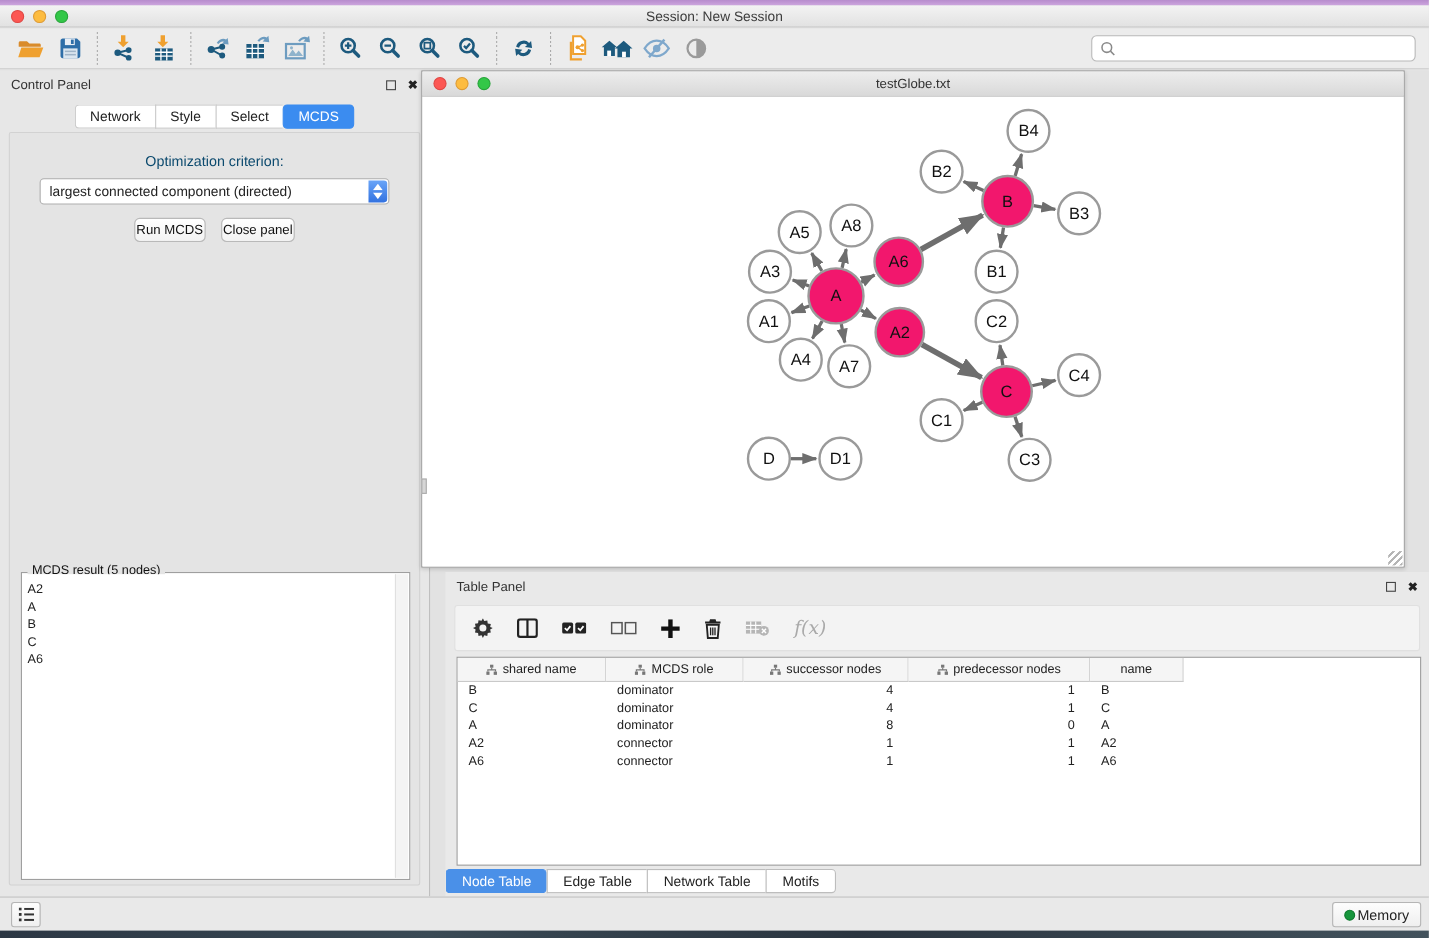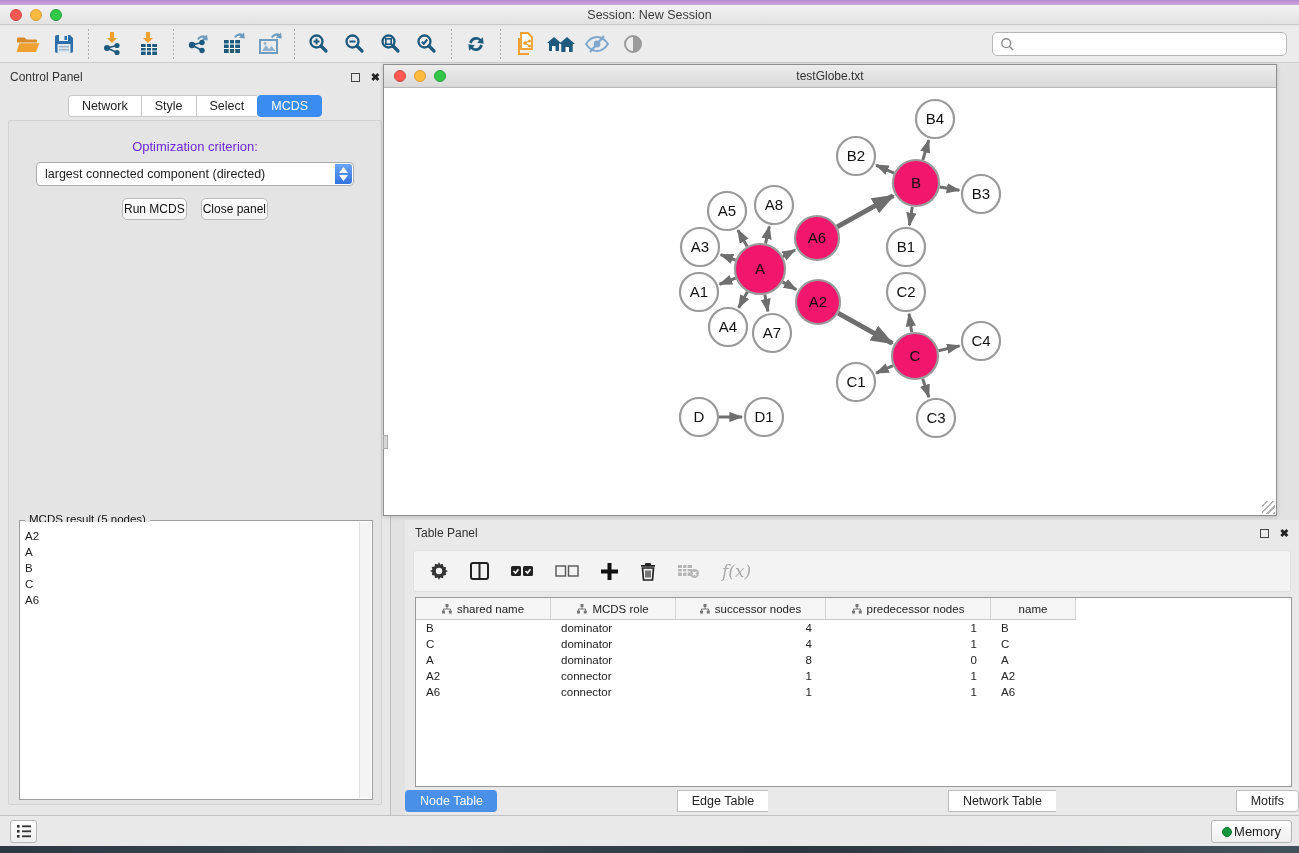--- a/index.html
+++ b/index.html
@@ -50,21 +50,21 @@
   .float-icon { width:9px; height:9px; border:1.5px solid #444; margin-right:11px; cursor:pointer; }
   .close-icon { font-size:11px; font-weight:bold; color:#222; cursor:pointer; }
   .cp-tabs { display:flex; justify-content:center; margin-top:5px; }
   .cp-tab { background:#fff; border:1px solid #c9c9c9; border-right:none;
     font-size:12.5px; padding:3px 13px; cursor:pointer; color:#222; }
   .cp-tab:first-child { border-radius:4px 0 0 4px; }
   .cp-tab:last-child { border-right:1px solid #c9c9c9; border-radius:0 4px 4px 0; }
   .cp-tab.active { background:#3b8cf0; color:#fff; border-color:#3b8cf0; border-radius:4px; }
   .cp-content { position:absolute; left:8px; right:8px; top:56px; bottom:10px;
     background:#e4e4e4; border:1px solid #d2d2d2; border-radius:2px; }
-  .opt-label { text-align:center; font-size:13px; margin-top:18px; color:#6d28d9; }
+  .opt-label { text-align:center; font-size:13px; margin-top:18px; color:#0c4a6e; }
   .dropdown { position:relative; margin:8px auto 0; width:318px; height:24px; background:#fff;
     border:1px solid #adadad; border-radius:4px; display:flex; align-items:center;
     font-size:12.5px; padding-left:8px; cursor:pointer; }
   .dd-stepper { position:absolute; right:1px; top:1px; width:17px; height:20px;
     background:linear-gradient(#6aa5f8,#3372e0); border-radius:0 3px 3px 0;
     display:flex; flex-direction:column; align-items:center; justify-content:center; gap:2px; }
   .dd-stepper svg { display:block; }
   .cp-buttons { display:flex; justify-content:center; gap:14px; margin-top:12px; }
   .cp-btn { background:linear-gradient(#ffffff,#f2f2f2); border:1px solid #b9b9b9; border-radius:5px;
     font-size:12px; padding:3px 1px; cursor:pointer; color:#111;
@@ -106,21 +106,21 @@
   .tp-head { display:flex; height:22px; }
   .tp-hcell { background:#f5f5f5; border-right:1px solid #d4d4d4; border-bottom:1px solid #c9c9c9;
     display:flex; align-items:center; justify-content:center; gap:5px;
     font-size:11.5px; color:#222; cursor:pointer; }
   .tp-body { font-size:11.5px; }
   .tp-row { display:flex; height:16px; align-items:center; cursor:default; }
   .tp-cell { overflow:hidden; white-space:nowrap; }
   .tp-cell.left { text-align:left; padding-left:10px; }
   .tp-cell.right { text-align:right; padding-right:14px; }
 
-  .tp-tabs { position:absolute; left:0; right:0; top:270px; display:flex; justify-content:space-between;gap:14px; }
+  .tp-tabs { position:absolute; left:0; right:0; top:270px; display:flex; justify-content:flex-start; }
   .tp-tab { background:#fff; border:1px solid #bdbdbd; border-right:none; font-size:12.5px;
     padding:3px 14px; cursor:pointer; color:#222; }
   .tp-tab:first-child { border-radius:4px 0 0 4px; }
   .tp-tab:last-child { border-right:1px solid #bdbdbd; border-radius:0 4px 4px 0; }
   .tp-tab.active { background:#4a90e8; border-color:#4a90e8; color:#fff; border-radius:4px; }
 
   
   .status-bar { position:absolute; left:0; top:815px; width:100%; height:31px;
     background:#e9e9e9; border-top:1px solid #c2c2c2; }
   .status-left-btn { position:absolute; left:10px; top:4px; width:27px; height:23px;

